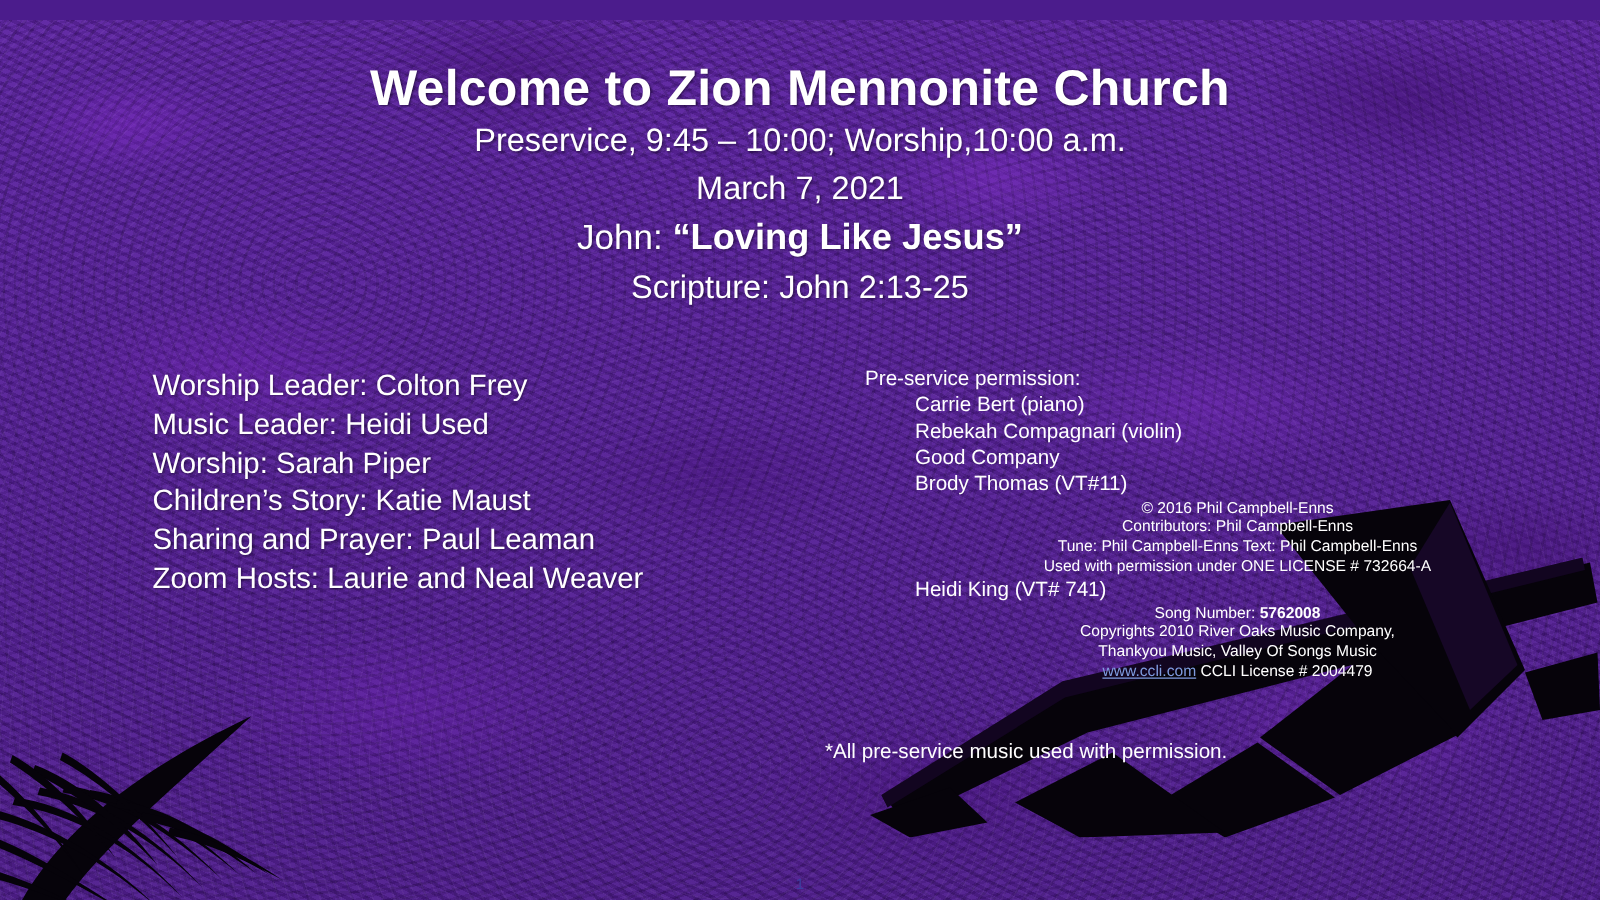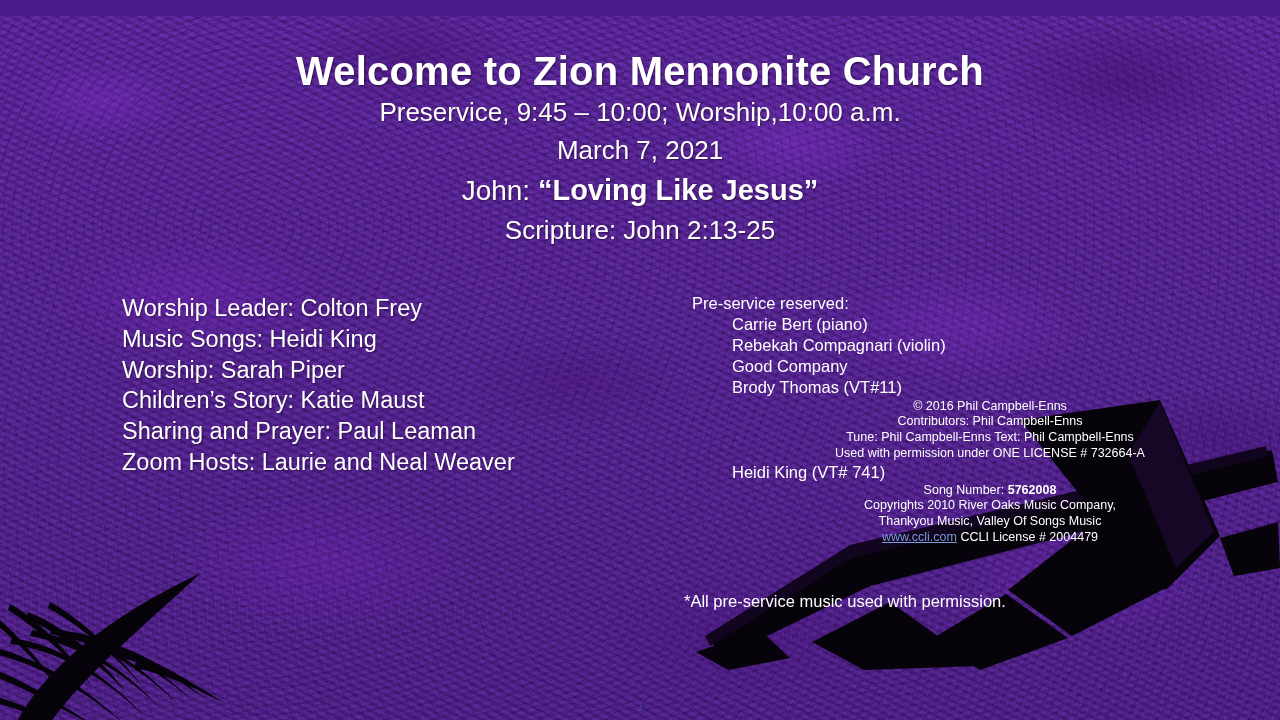--- a/index.html
+++ b/index.html
@@ -67,21 +67,21 @@
 
   #right-col {
     position:absolute; left:692px; top:277px; width:530px;
   }
   #musicians-heading { font-size:16.5px; line-height:1.28; }
   .musician { font-size:16.5px; line-height:1.28; padding-left:40px; }
   .credits { padding-left:66px; font-size:12.5px; line-height:1.26;text-align:center; }
   .credits b { font-weight:bold; }
   .link { color:#7f9bdf; text-decoration:underline; }
   #permission-note {
-    position:absolute; left:684px; top:576px;
+    position:absolute; left:660px; top:576px;
     font-size:16.5px;
   }
 
   
   #page-number {
     position:absolute; left:0; right:0; bottom:6px;
     text-align:center; font-size:12px; color:#3b3fa0;
   }
 </style>
 </head>
@@ -130,29 +130,29 @@
     <div class="sub">March 7, 2021</div>
     <div id="lent-line" class="sub">
       <span>John:</span>
       <span id="lent-theme">“Loving Like Jesus”</span>
     </div>
     <div class="sub">Scripture: John 2:13-25</div>
   </div>
 
   <div id="left-col">
     <div class="role-line">Worship Leader: Colton Frey</div>
-    <div class="role-line">Music Songs: Heidi King</div>
+    <div class="role-line">Music Leader: Heidi Used</div>
     <div class="role-line">Worship: Sarah Piper</div>
     <div class="role-line">Children’s Story: Katie Maust</div>
     <div class="role-line">Sharing and Prayer: Paul Leaman</div>
     <div class="role-line">Zoom Hosts: Laurie and Neal Weaver</div>
   </div>
 
   <div id="right-col">
-    <div id="musicians-heading">Pre-service reserved:</div>
+    <div id="musicians-heading">Pre-service permission:</div>
 
     <div class="musician">Carrie Bert (piano)</div>
     <div class="musician">Rebekah Compagnari (violin)</div>
     <div class="musician">Good Company</div>
     <div class="musician">Brody Thomas (VT#11)</div>
 
     <div class="credits">
       <div>© 2016 Phil Campbell-Enns</div>
       <div>Contributors: Phil Campbell-Enns</div>
       <div>Tune: Phil Campbell-Enns Text: Phil Campbell-Enns</div>

